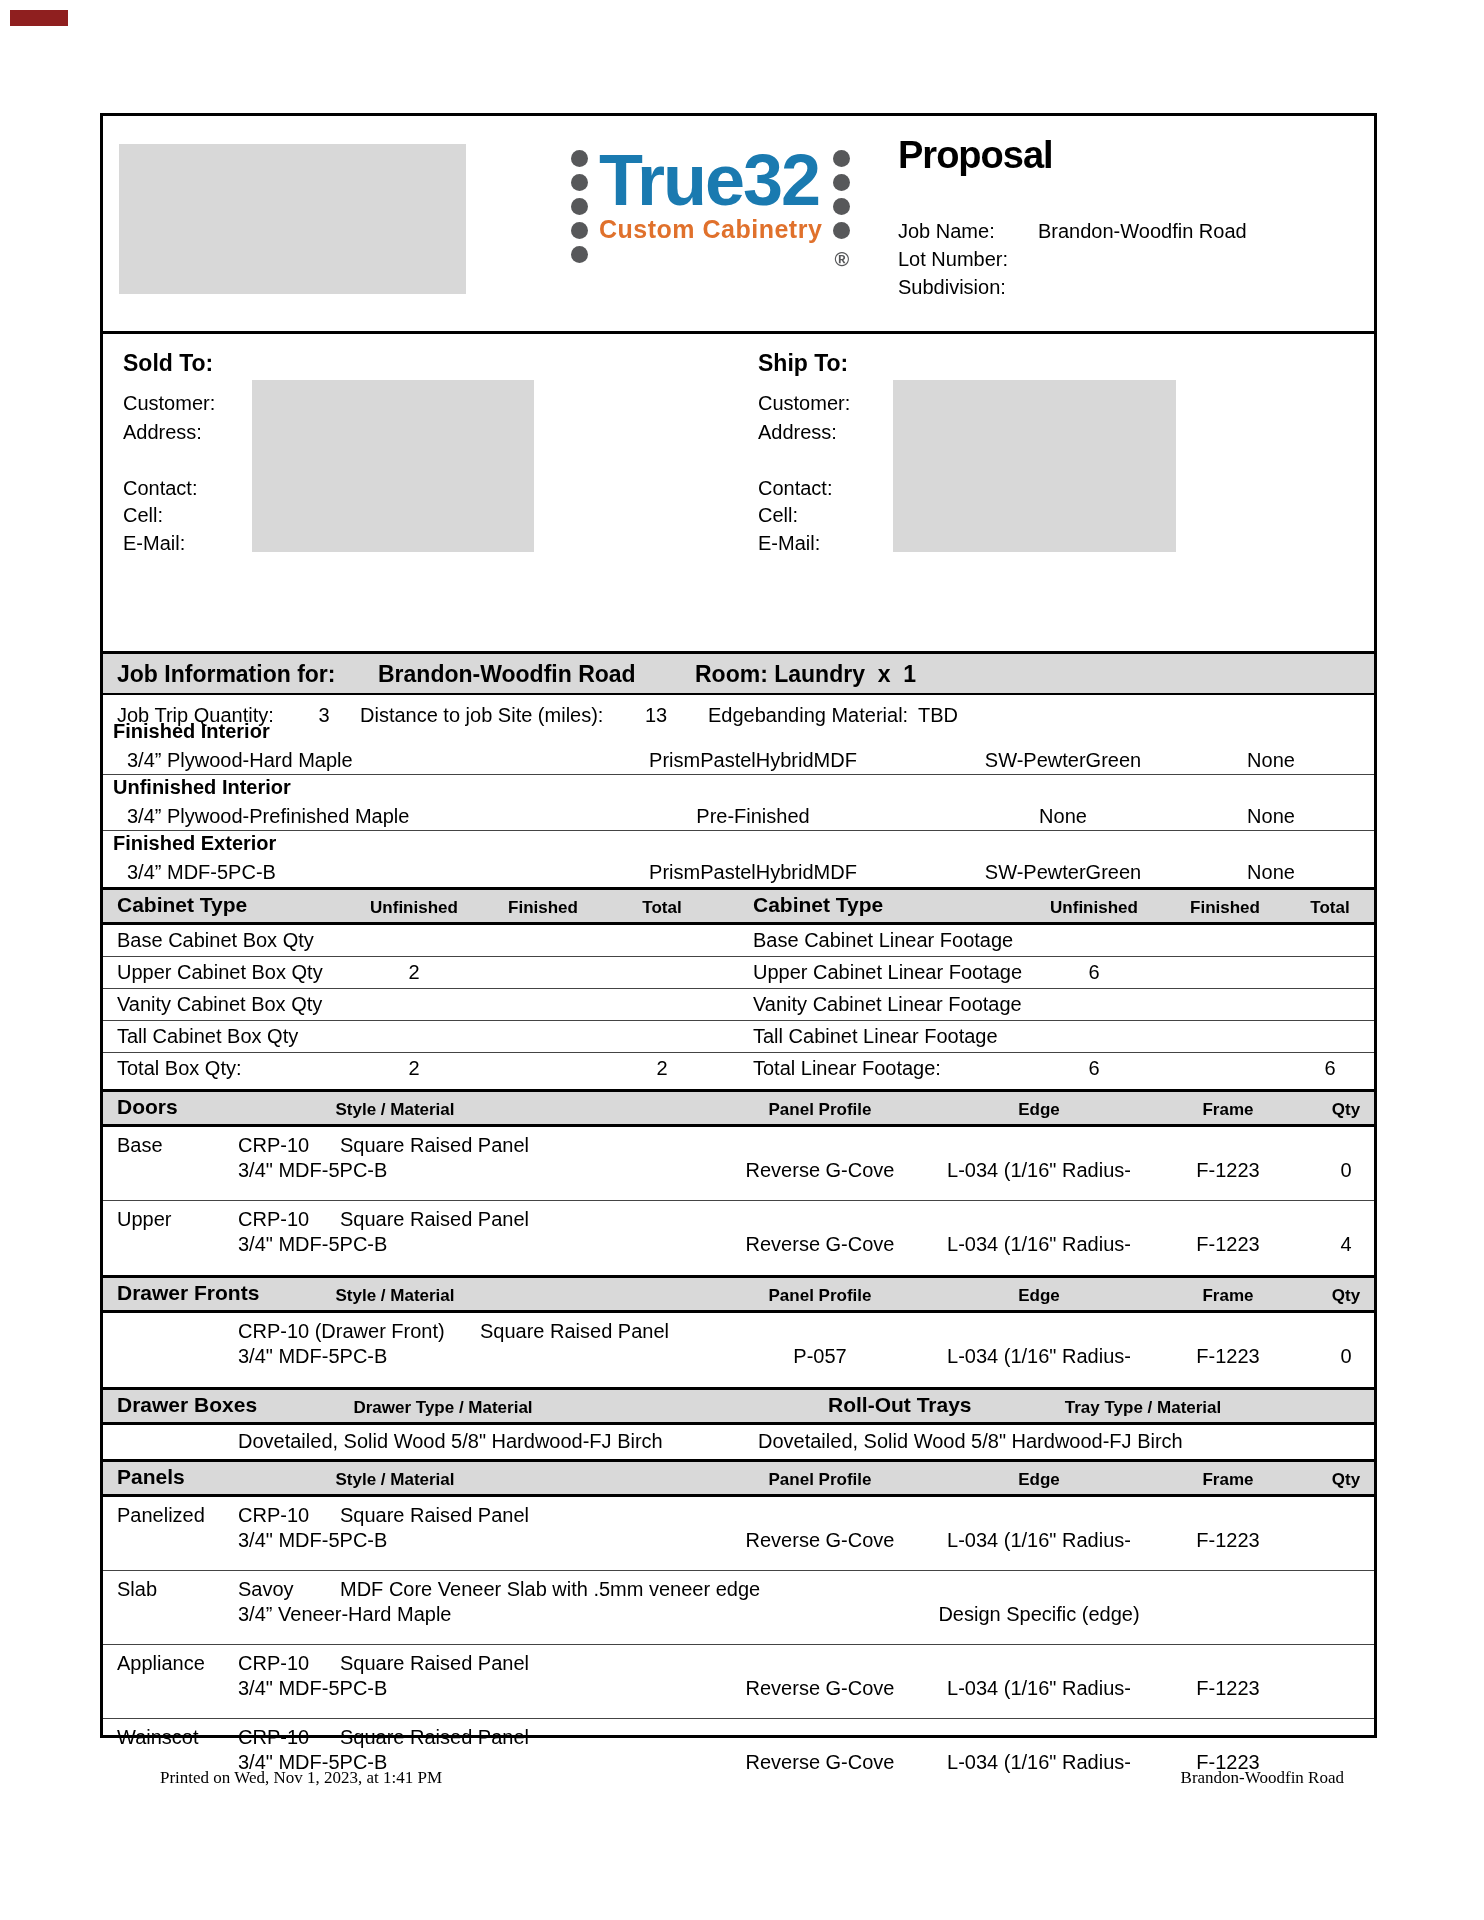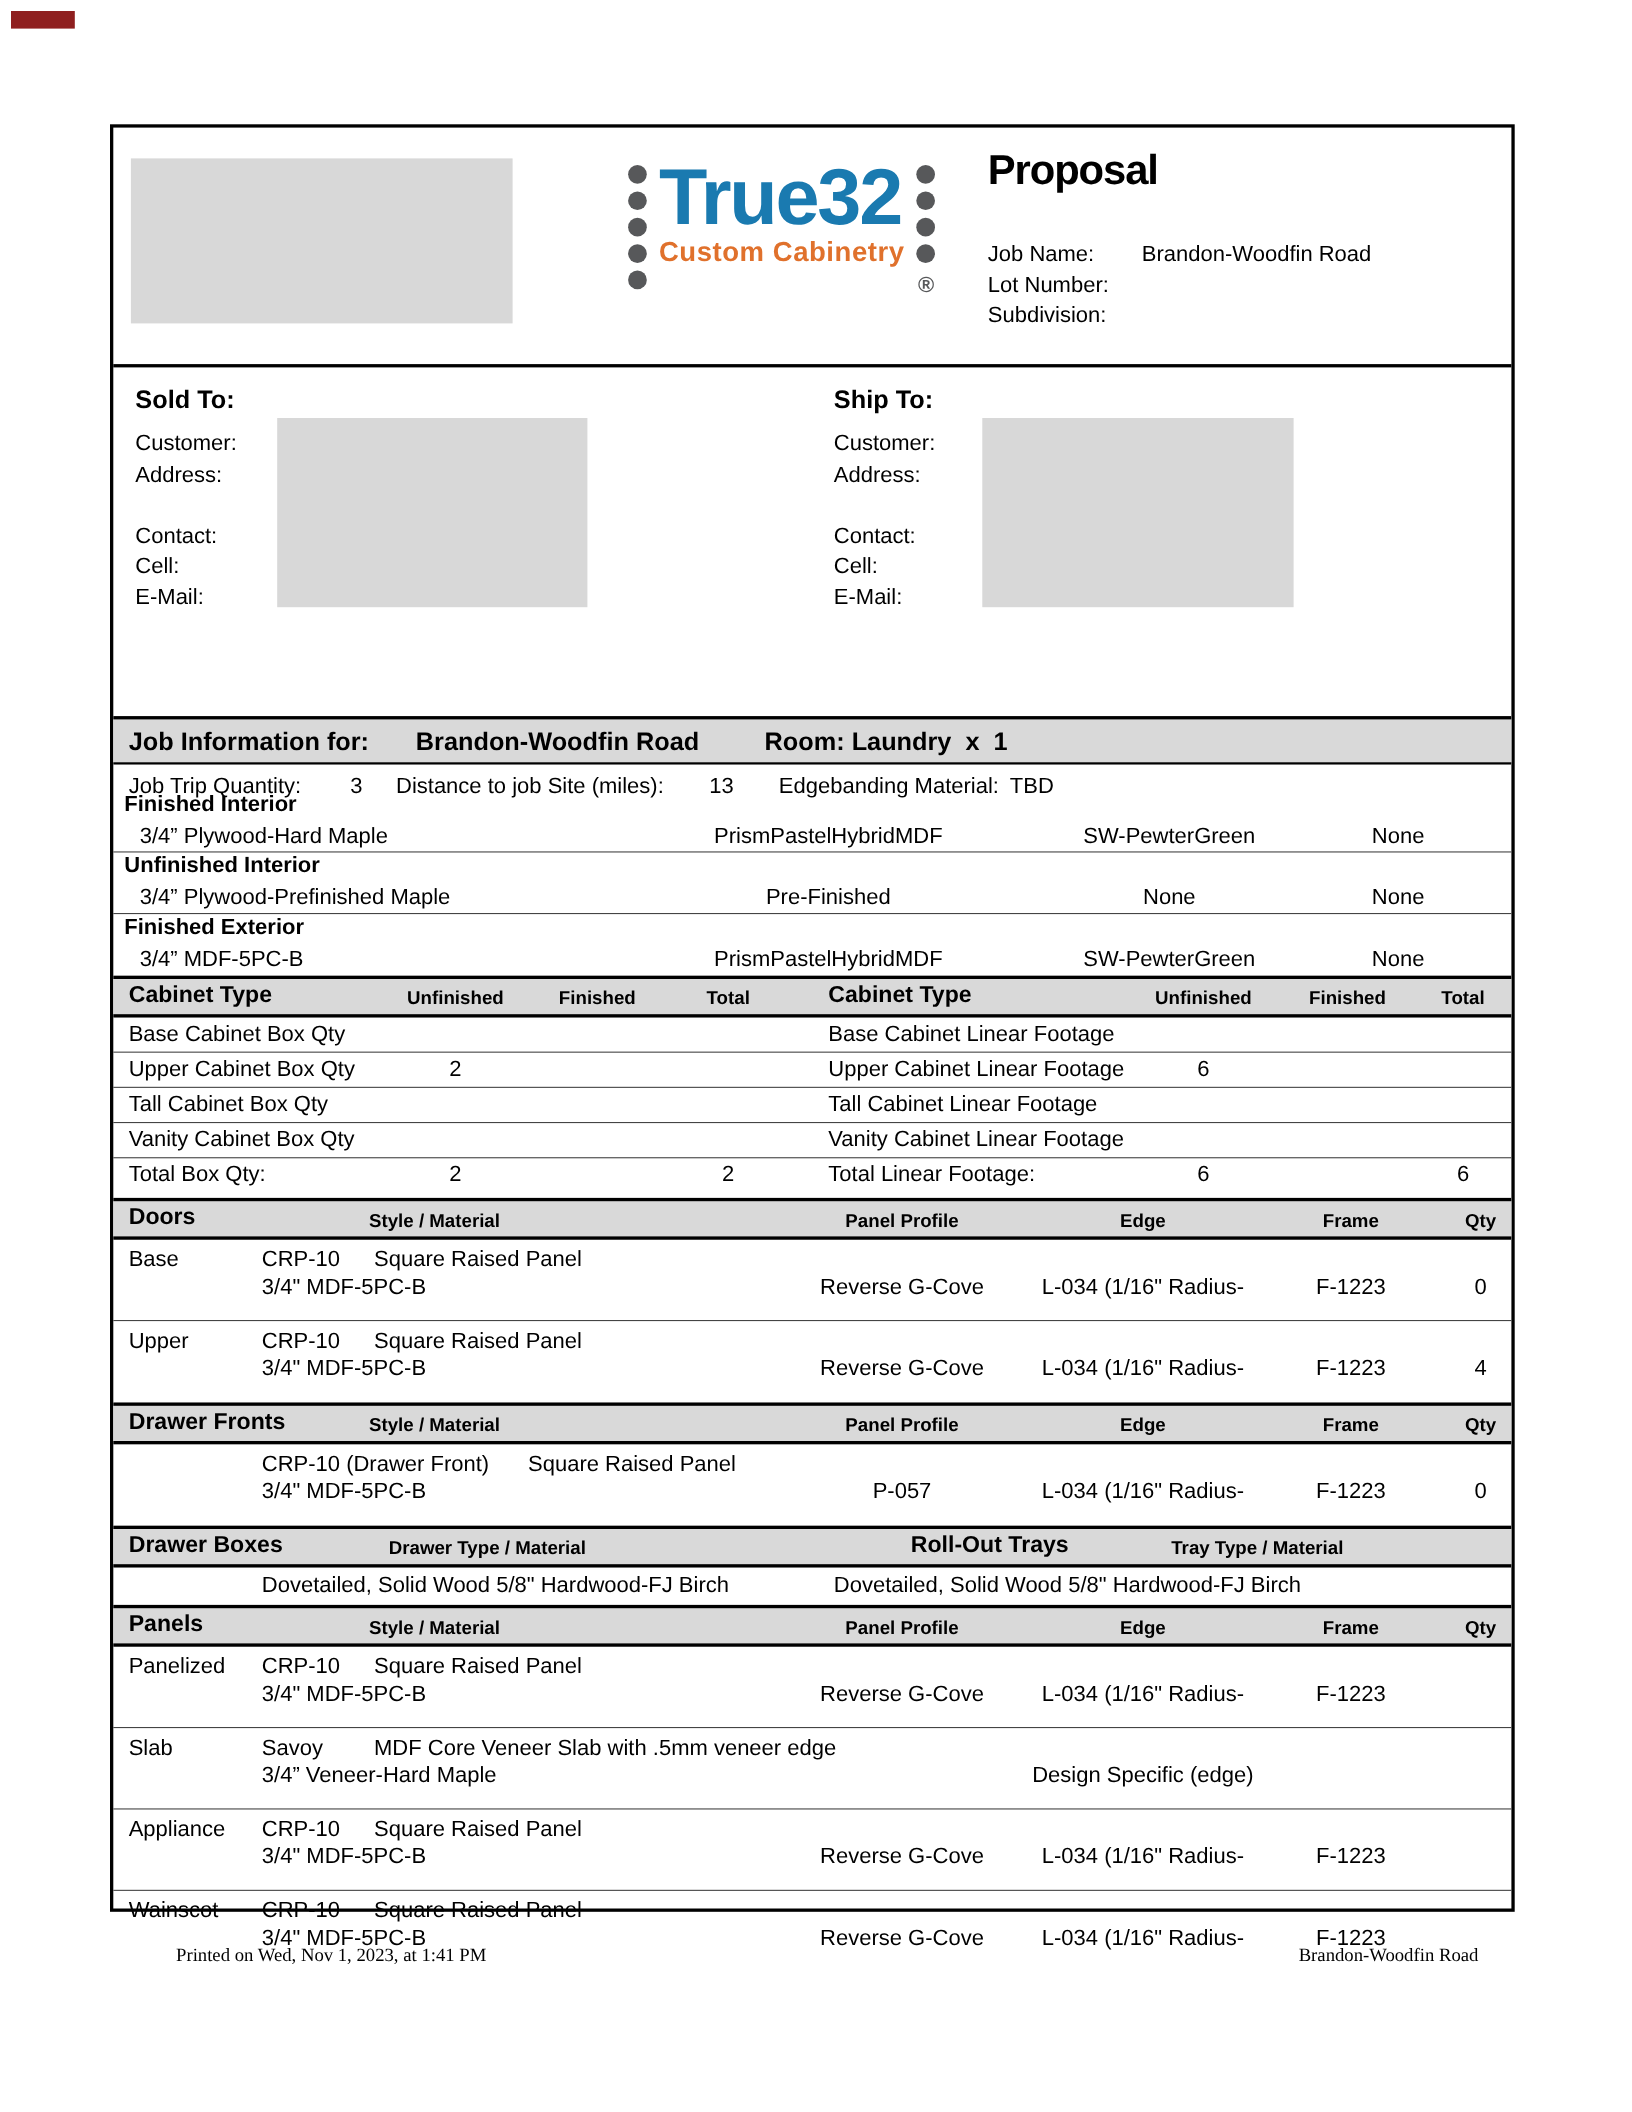--- a/index.html
+++ b/index.html
@@ -206,29 +206,29 @@
     <span class="ct-r">Base Cabinet Linear Footage</span>
     <span class="ct-ru"></span>
   </div>
   <div class="ctrow">
     <span class="ct-l">Upper Cabinet Box Qty</span>
     <span class="ct-lu">2</span>
     <span class="ct-r">Upper Cabinet Linear Footage</span>
     <span class="ct-ru">6</span>
   </div>
   <div class="ctrow">
+    <span class="ct-l">Vanity Cabinet Box Qty</span>
+    <span class="ct-lu"></span>
+    <span class="ct-r">Vanity Cabinet Linear Footage</span>
+    <span class="ct-ru"></span>
+  </div>
+  <div class="ctrow">
     <span class="ct-l">Tall Cabinet Box Qty</span>
     <span class="ct-lu"></span>
     <span class="ct-r">Tall Cabinet Linear Footage</span>
-    <span class="ct-ru"></span>
-  </div>
-  <div class="ctrow">
-    <span class="ct-l">Vanity Cabinet Box Qty</span>
-    <span class="ct-lu"></span>
-    <span class="ct-r">Vanity Cabinet Linear Footage</span>
     <span class="ct-ru"></span>
   </div>
   <div class="ctrow total">
     <span class="ct-l">Total Box Qty:</span>
     <span class="ct-lu">2</span>
     <span class="ct-lt">2</span>
     <span class="ct-r">Total Linear Footage:</span>
     <span class="ct-ru">6</span>
     <span class="ct-rt">6</span>
   </div>

